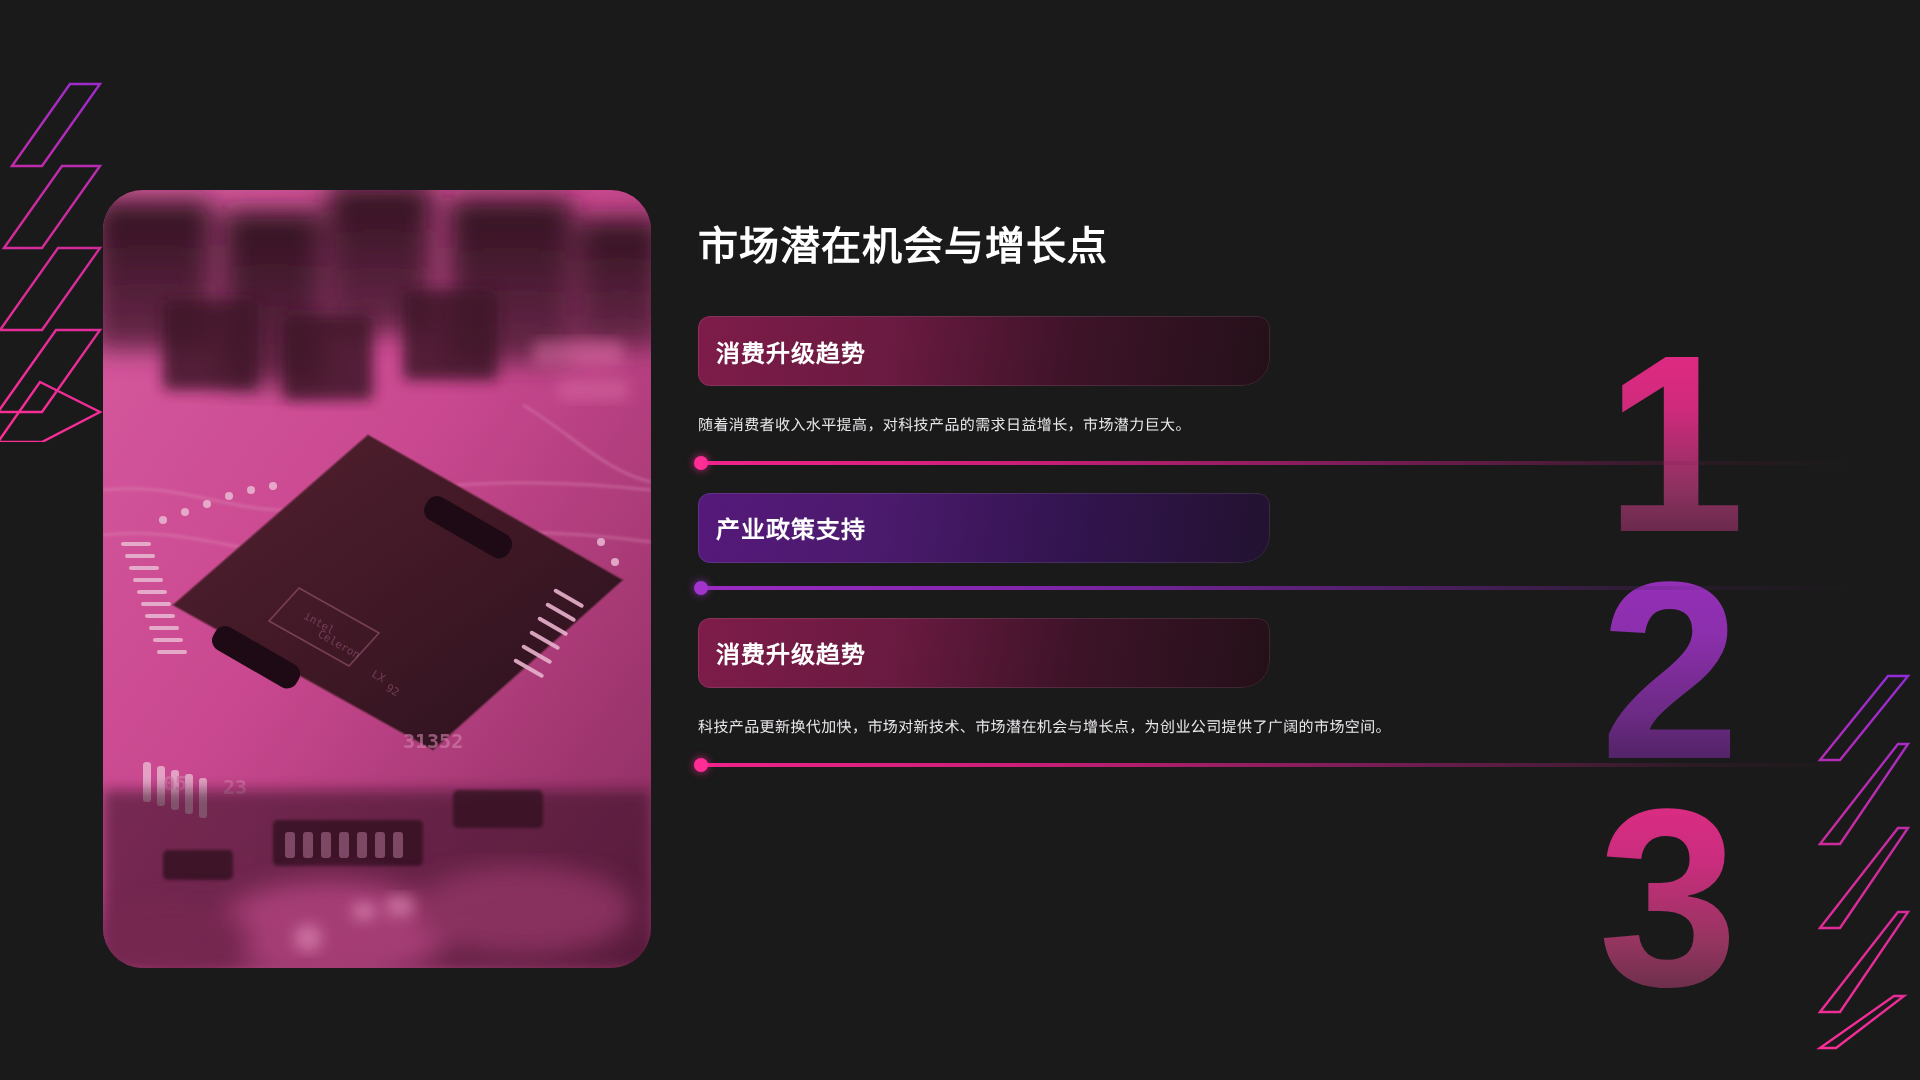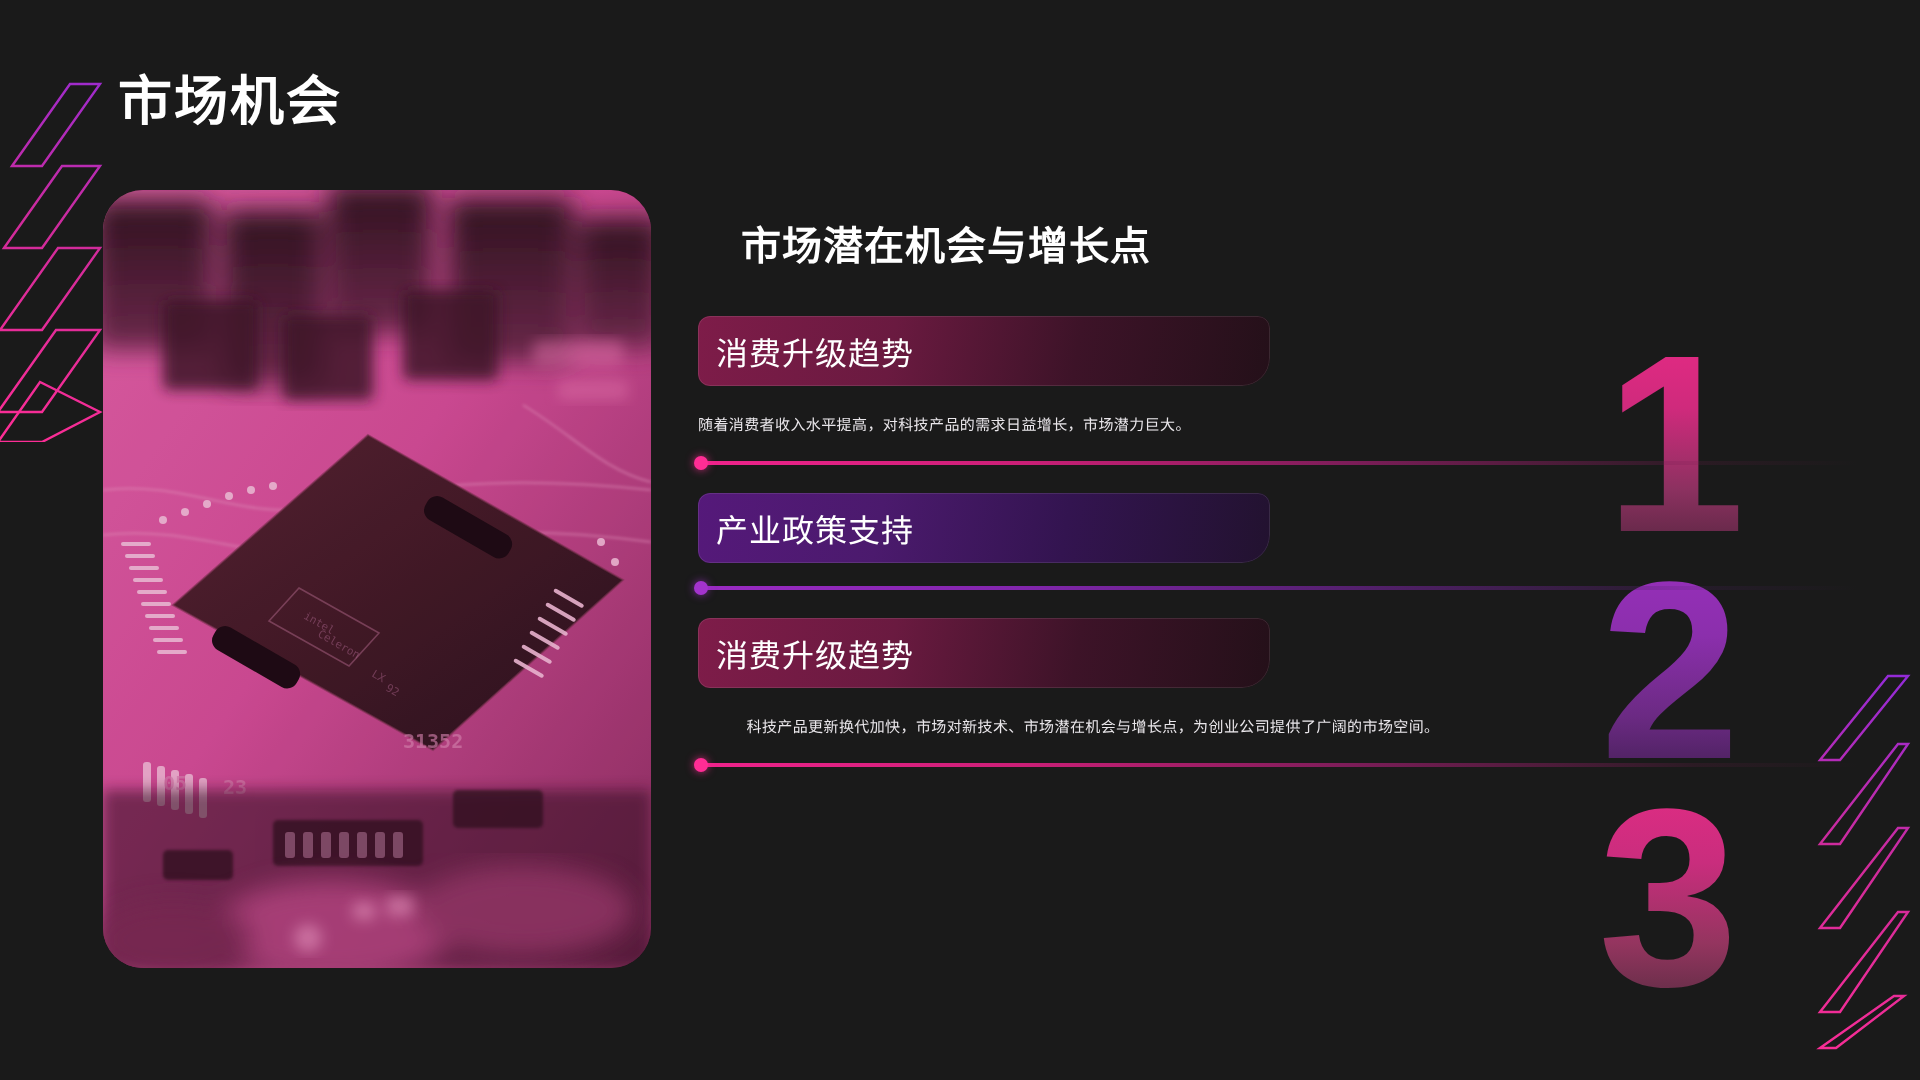--- a/index.html
+++ b/index.html
@@ -48,25 +48,24 @@
     position:absolute;
     left:698px; top:214px;
     width:1160px;
   }
   .section-title {
     font-size:40px;
     font-weight:bold;
     color:#ffffff;
     letter-spacing:1px;
     margin-bottom:44px;
-    margin-left:43px;
   }
 
   .item { position:relative; }
-  .item + .item { margin-top:28px;text-align:center; }
+  .item + .item { margin-top:28px; }
 
   .item-chip {
     position:relative;
     width:572px;
     height:70px;
     border-radius:12px 12px 28px 12px;
     display:flex;
     align-items:center;
     padding-left:18px;
     overflow:hidden;
@@ -74,22 +73,22 @@
   .item-chip::after {
     content:"";
     position:absolute; inset:0;
     border-radius:inherit;
     border:1px solid rgba(255,255,255,0.10);
     pointer-events:none;
   }
   .item-chip .chip-label {
     position:relative;
     z-index:2;
-    font-size:32px;
-    font-weight:normal;
+    font-size:24px;
+    font-weight:bold;
     color:#ffffff;
     letter-spacing:1px;
   }
 
   .chip-pink   { background:linear-gradient(100deg,#7e1c49 0%,#6a1a40 34%,#3d1328 66%,#241019 100%); }
   .chip-purple { background:linear-gradient(100deg,#55197a 0%,#4b1a6d 32%,#331450 64%,#22122f 100%); }
 
   .item-body {
     margin-top:26px;
     font-size:15px;
@@ -176,21 +175,20 @@
       <g stroke="url(#gBR)" stroke-width="2.4" fill="none">
         <path d="M38 112 L106 28 L126 28 L58 112 Z"></path>
         <path d="M38 196 L116 96 L126 96 L58 196 Z"></path>
         <path d="M38 280 L116 180 L126 180 L58 280 Z"></path>
         <path d="M38 364 L116 264 L126 264 L58 364 Z"></path>
         <path d="M38 400 L112 348 L122 348 L54 400 Z"></path>
       </g>
     </svg>
   </div>
 
-  <h1 class="page-title">市场机会</h1>
 
   <div class="photo-frame">
     <svg class="photo-art" viewBox="0 0 548 778" preserveAspectRatio="xMidYMid slice" xmlns="http://www.w3.org/2000/svg" aria-hidden="true">
       <defs>
         <linearGradient id="boardBg" x1="0" y1="0" x2="1" y2="1">
           <stop offset="0" stop-color="#e864ad"></stop>
           <stop offset="0.45" stop-color="#d94f9c"></stop>
           <stop offset="1" stop-color="#8e2f63"></stop>
         </linearGradient>
         <linearGradient id="chipTop" x1="0" y1="0" x2="1" y2="1">

